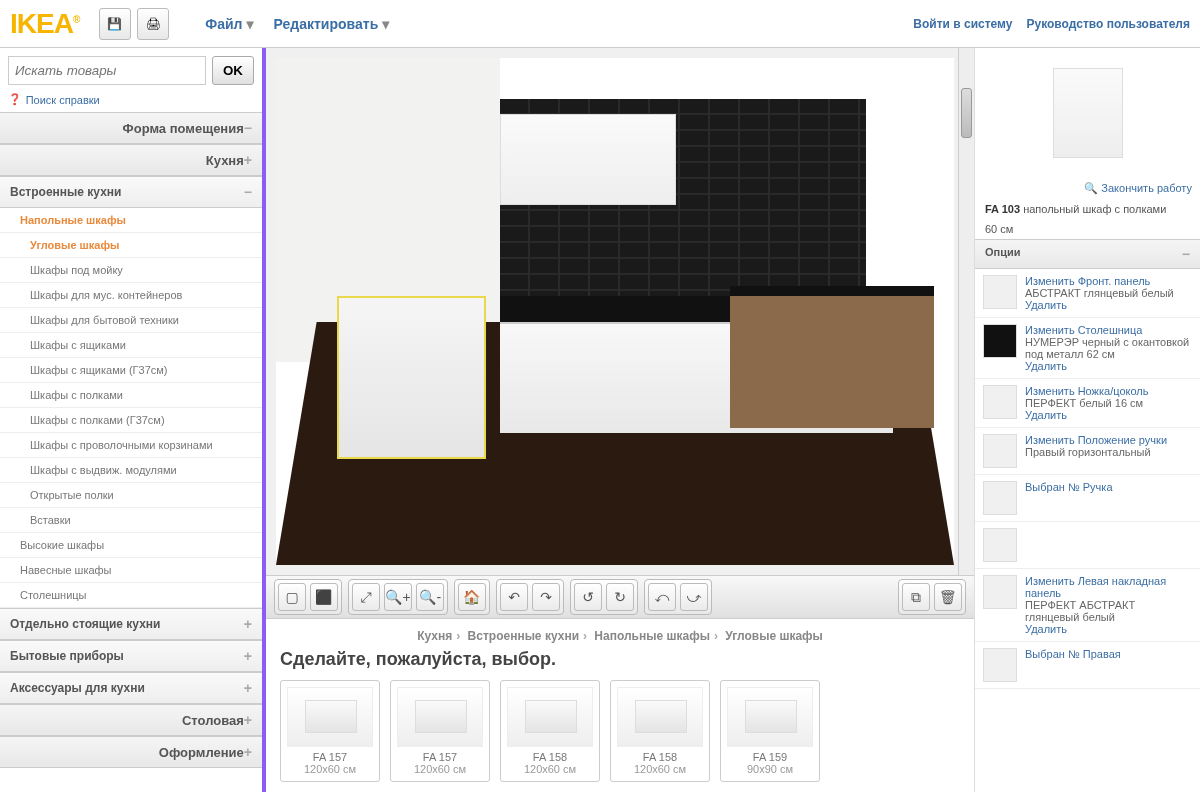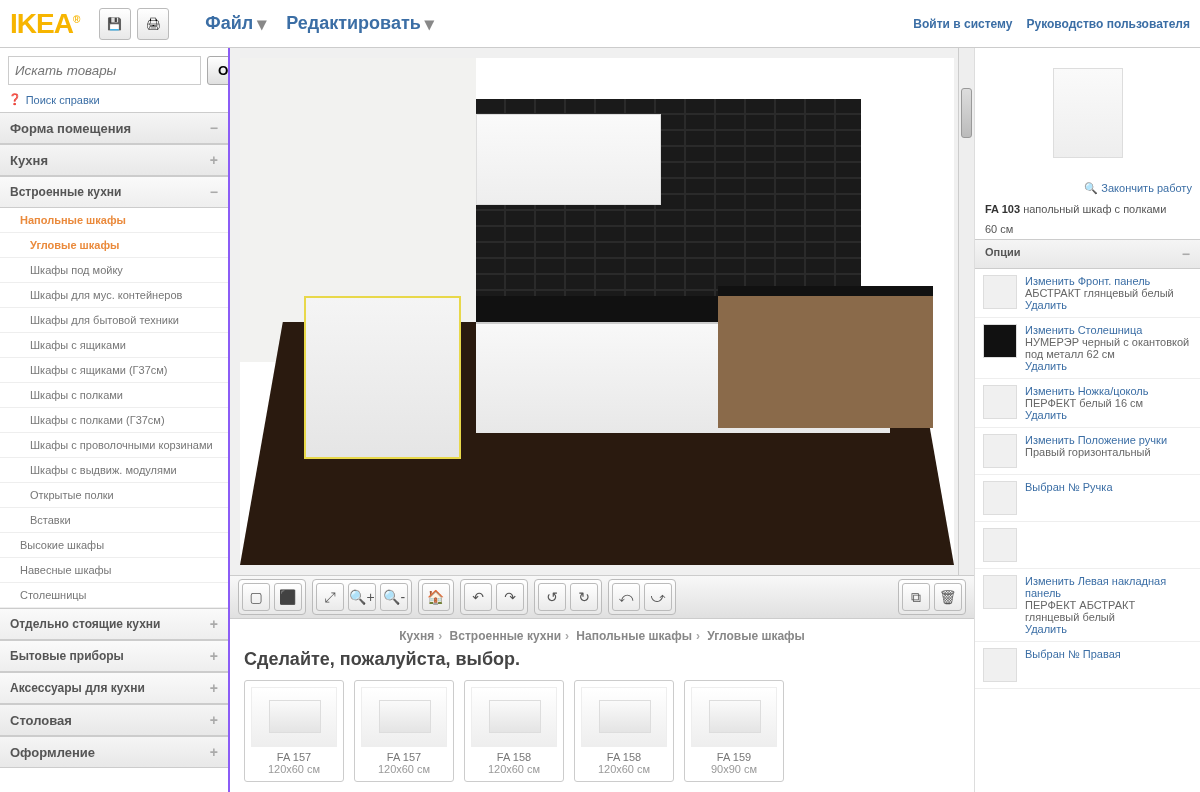--- a/index.html
+++ b/index.html
@@ -4,35 +4,35 @@
 <style>
 * { box-sizing: border-box; margin: 0; padding: 0; }
 body { font-family: Arial, sans-serif; font-size: 12px; background: #fff; width: 1200px; height: 792px; overflow: hidden; }
 
 
 .header { display: flex; align-items: center; padding: 4px 10px; border-bottom: 1px solid #ccc; height: 48px; }
 .logo { font-family: Arial Black, sans-serif; font-weight: 900; font-size: 28px; color: #f7b500; letter-spacing: -1px; margin-right: 20px; text-align: center; }
 .logo sup { font-size: 10px; }
 .header-btn { width: 32px; height: 32px; background: linear-gradient(#fff,#e8e8e8); border: 1px solid #bbb; border-radius: 3px; margin-right: 6px; display: flex; align-items: center; justify-content: center; cursor: pointer; }
 .header-menu { margin-left: 30px; display: flex; gap: 20px; }
-.header-menu-item { color: #3b6ea5; font-weight: bold; font-size: 18px; cursor: pointer; display: flex; align-items: center; gap: 4px; }
+.header-menu-item { color: #3b6ea5; font-weight: bold; font-size: 14px; cursor: pointer; display: flex; align-items: center; gap: 4px; }
 .header-right { margin-left: auto; display: flex; gap: 14px; }
 .header-link { color: #3b6ea5; font-weight: bold; font-size: 12px; cursor: pointer; }
 
 
 .main { display: flex; height: 744px; }
 
 
-.sidebar { width: 230px; background: #fff; border-right: 2px solid #8b5cf6; overflow-y: auto; }
+.sidebar { width: 266px; background: #fff; border-right: 4px solid #8b5cf6; overflow-y: auto; }
 .search-row { display: flex; gap: 6px; padding: 8px; }
 .search-input { flex: 1; padding: 6px; border: 1px solid #ccc; color: #999; font-style: italic; }
 .ok-btn { padding: 6px 10px; background: linear-gradient(#fff,#e0e0e0); border: 1px solid #aaa; border-radius: 3px; font-weight: bold; cursor: pointer; }
 .search-help { color: #3b6ea5; font-size: 11px; padding: 0 8px 6px; cursor: pointer; display: flex; align-items: center; gap: 4px; }
 .accordion-header { background: linear-gradient(#f5f5f5,#e8e8e8); padding: 7px 10px; font-weight: bold; color: #555; border-top: 1px solid #ccc; border-bottom: 1px solid #ccc; cursor: pointer; display: flex; justify-content: space-between; align-items: center; }
-.accordion-header.level1 { font-size: 13px; }
+.accordion-header.level1 { font-size: 13px; justify-content: flex-end; }
 .accordion-header.level2 { font-size: 12px; background: linear-gradient(#fafafa,#eee); }
 .tree-item { padding: 6px 10px 6px 20px; color: #777; border-bottom: 1px solid #eee; cursor: pointer; font-size: 11px; }
 .tree-item.lvl2 { padding-left: 30px; }
 .tree-item.active { color: #ea8a3c; font-weight: bold; }
 .tree-item.active-parent { color: #ea8a3c; font-weight: bold; }
 .plusminus { color: #aaa; font-size: 14px; }
 
 
 .center { flex: 1; display: flex; flex-direction: column; border-right: 1px solid #ddd; position: relative; }
 .viewport { flex: 1; background: #f0f0f0; position: relative; overflow: hidden; }

